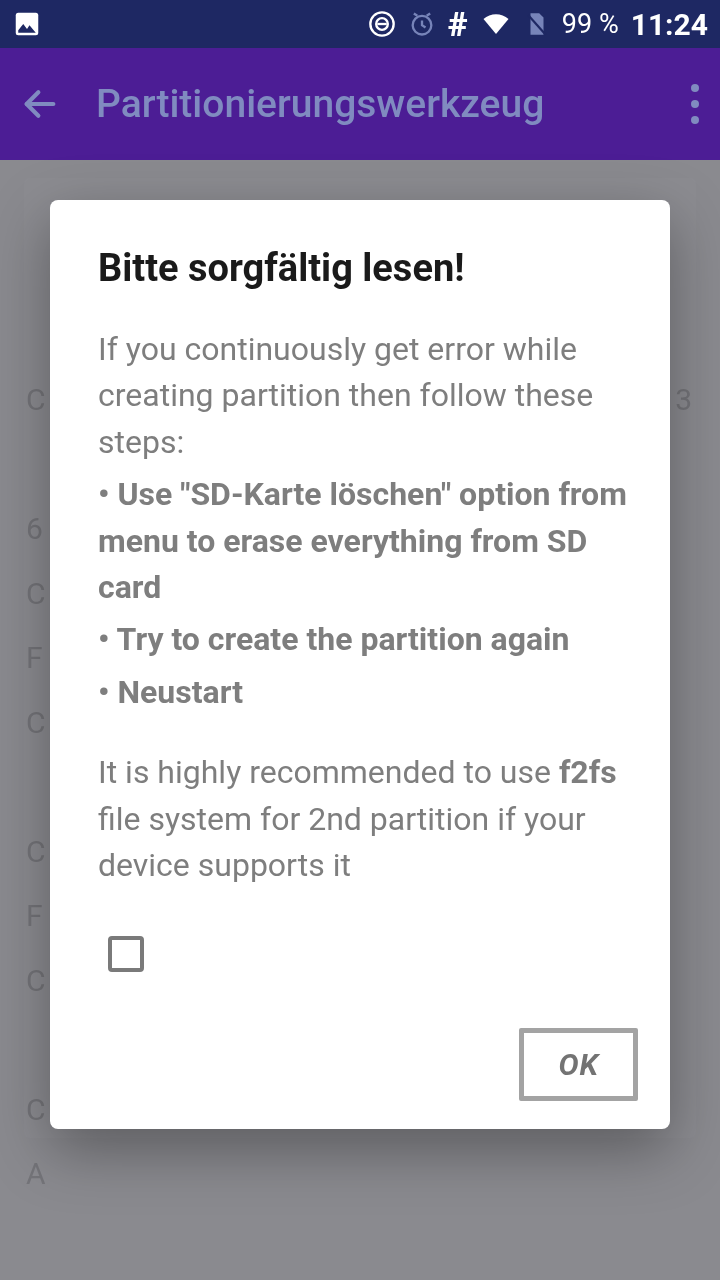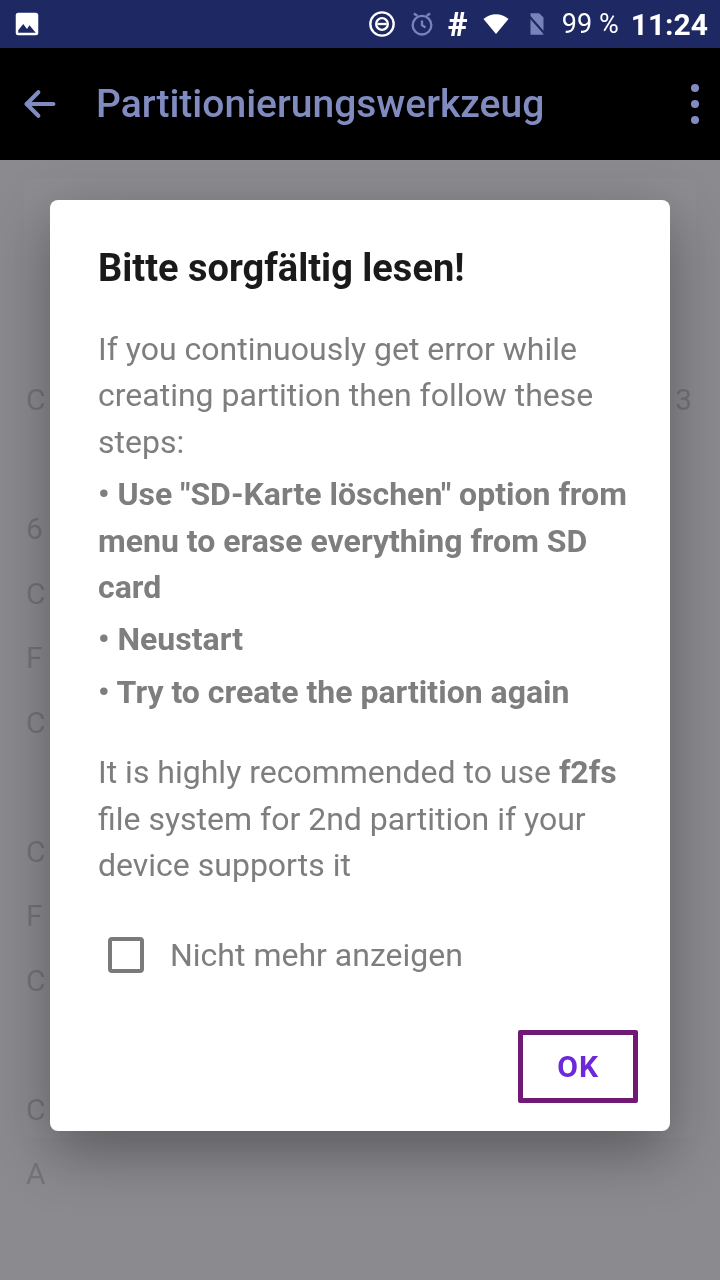--- a/index.html
+++ b/index.html
@@ -17,21 +17,21 @@
     font-size: 28px;
     font-weight: 400;
   }
   .statusbar .left { display: flex; align-items: center; gap: 10px; }
   .statusbar .right { margin-left: auto; display: flex; align-items: center; gap: 12px; }
   .statusbar svg { display: block; }
 
   
   .appbar {
     height: 112px;
-    background: #000000;
+    background: #4c1d95;
     color: #808bc0;
     display: flex;
     align-items: center;
     padding: 0 20px;
     font-size: 39px;
     font-weight: 500;
   }
   .appbar .back { margin-right: 36px; display: flex; }
   .appbar .title { flex: 1; white-space: nowrap; }
   .appbar .menu { margin-left: 12px; display: flex; }
@@ -91,28 +91,29 @@
     flex-shrink: 0;
   }
 
   
   .btn-row {
     display: flex;
     justify-content: flex-end;
     margin-top: 56px;
   }
   .ok-btn {
-    border: 5px solid #701a75;
-    color: #6d28d9;
+    border: 5px solid #a3a3a3;
+    color: #737373;
     font-weight: 700;
     font-size: 30px;
     padding: 14px 34px;
     border-radius: 2px;
     letter-spacing: 1px;
     background: #fff;
+    font-style: italic;
   }
 </style>
 </head>
 <body>
 
 <div class="statusbar">
   <div class="left">
     <span>
       <svg width="30" height="30" viewBox="0 0 24 24" fill="#fff">
           <rect x="3" y="3" width="18" height="18" rx="2"></rect>
@@ -172,29 +173,28 @@
 <div class="bg-lines">C<br><br>6<br>C<br>F<br>C<br><br>C<br>F<br>C<br><br>C<br>A<br><br><br>E</div>
 <div style="position:absolute; right:28px; top:382px; color:#b9b9ba; font-size:30px;">3</div>
 
 <div class="backdrop"></div>
 
 <div class="dialog">
   <div class="dialog-title">Bitte sorgfältig lesen!</div>
   <div class="dialog-body">
     <p>If you continuously get error while creating partition then follow these steps:</p>
     <p><b>• Use "SD-Karte löschen" option from menu to erase everything from SD card</b></p>
+    <p><b>• Try to create the partition again</b></p>
     <p><b>• Neustart</b></p>
-    <p><b>• Try to create the partition again</b></p>
     <div class="gap"></div>
     <p>
       <span>It is highly recommended to use </span><b>f2fs</b><span> file system for 2nd partition if your device supports it</span>
     </p>
   </div>
 
   <div class="check-row">
     <span class="checkbox"></span>
-    <span>Nicht mehr anzeigen</span>
   </div>
 
   <div class="btn-row">
     <div class="ok-btn">OK</div>
   </div>
 </div>
 
 </body></html>

